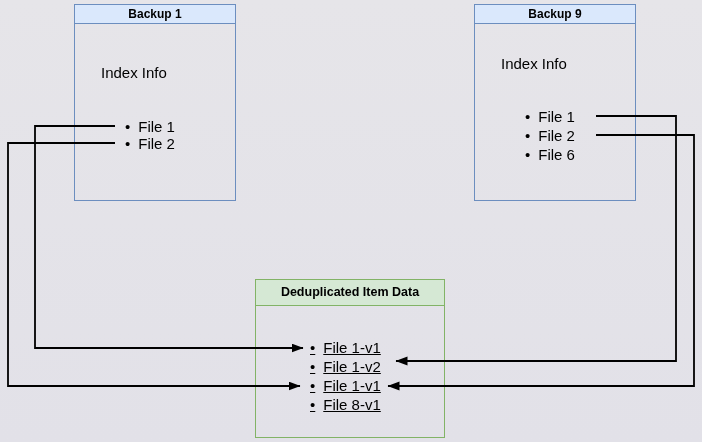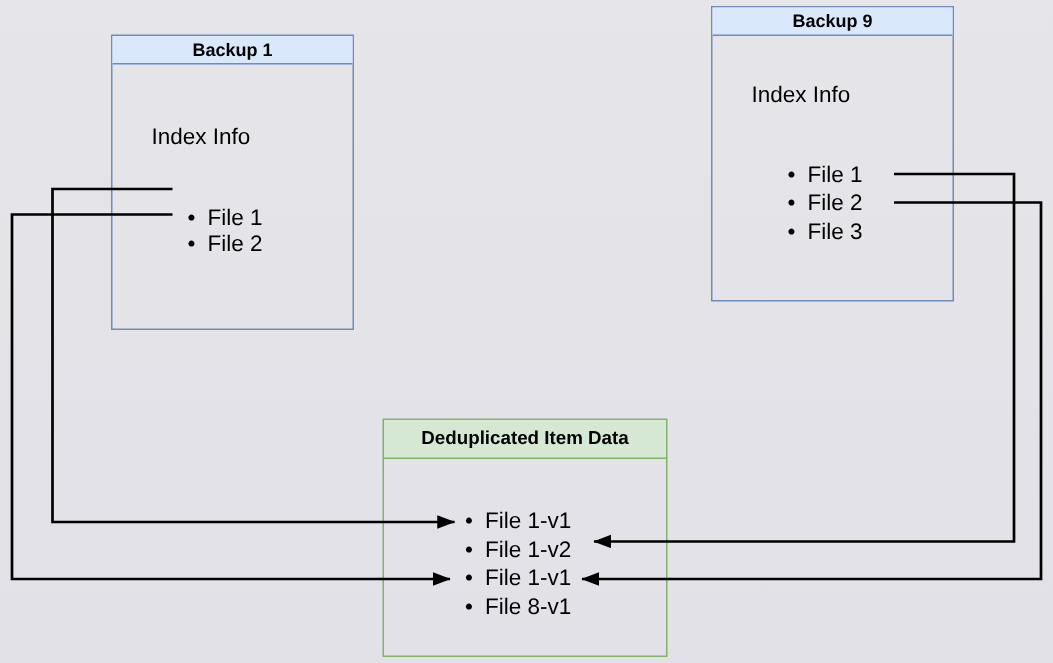--- a/index.html
+++ b/index.html
@@ -61,24 +61,24 @@
     white-space: nowrap;
   }
   ul.filelist li::before {
     content: "\2022";
     margin-right: 8px;
   }
   #backup1 ul.filelist { left: 50px; top: 113px; }
   #backup1 ul.filelist li { line-height: 17px; }
   #backup2 ul.filelist { left: 50px; top: 102px; }
   #backup2 ul.filelist li { line-height: 19px; }
-  #dedup  ul.filelist { left: 54px; top: 58px; }
+  #dedup  ul.filelist { left: 54px; top: 58px; text-decoration: underline; }
   #dedup  ul.filelist li { line-height: 19px; }
 
-  #backup1 { left: 74px;  top: 4px;   width: 162px; height: 197px; margin-top: 19px; }
+  #backup1 { left: 74px;  top: 4px;   width: 162px; height: 197px; }
   #backup2 { left: 474px; top: 4px;   width: 162px; height: 197px; }
   #dedup   { left: 255px; top: 279px; width: 190px; height: 159px; }
 
   svg.wires {
     position: absolute;
     left: 0; top: 0;
     width: 702px;
     height: 442px;
     pointer-events: none;
   }
@@ -102,21 +102,21 @@
       <li>File 2</li>
     </ul>
   </div>
 
   <div class="node blue" id="backup2">
     <div class="hdr">Backup 9</div>
     <div class="subtitle">Index Info</div>
     <ul class="filelist">
       <li>File 1</li>
       <li>File 2</li>
-      <li>File 3</li>
+      <li>File 6</li>
     </ul>
   </div>
 
   <div class="node green" id="dedup">
     <div class="hdr">Deduplicated Item Data</div>
     <ul class="filelist">
       <li>File 1-v1</li>
       <li>File 1-v2</li>
       <li>File 1-v1</li>
       <li>File 8-v1</li>

